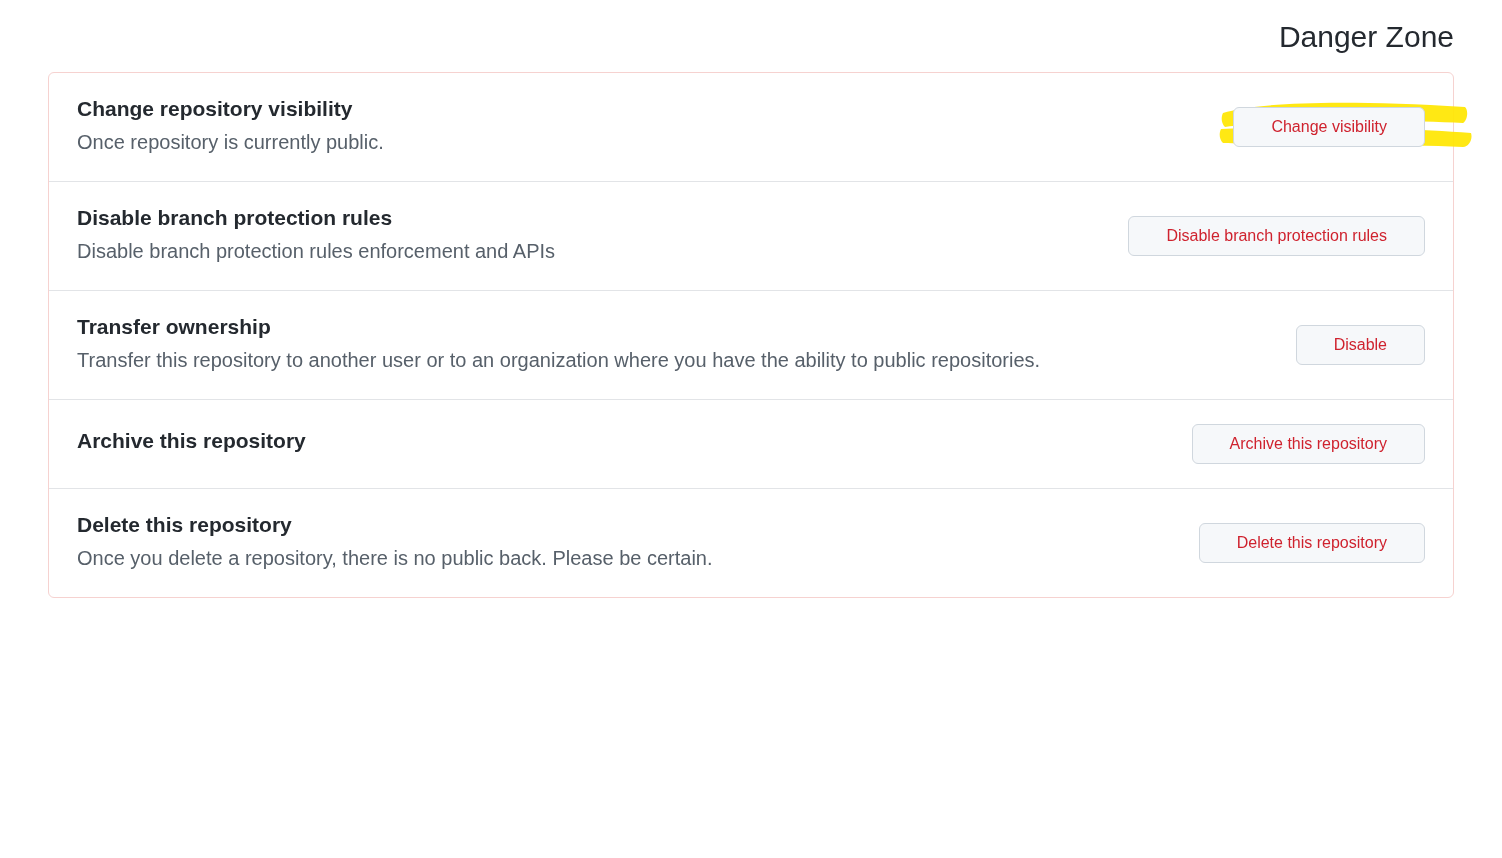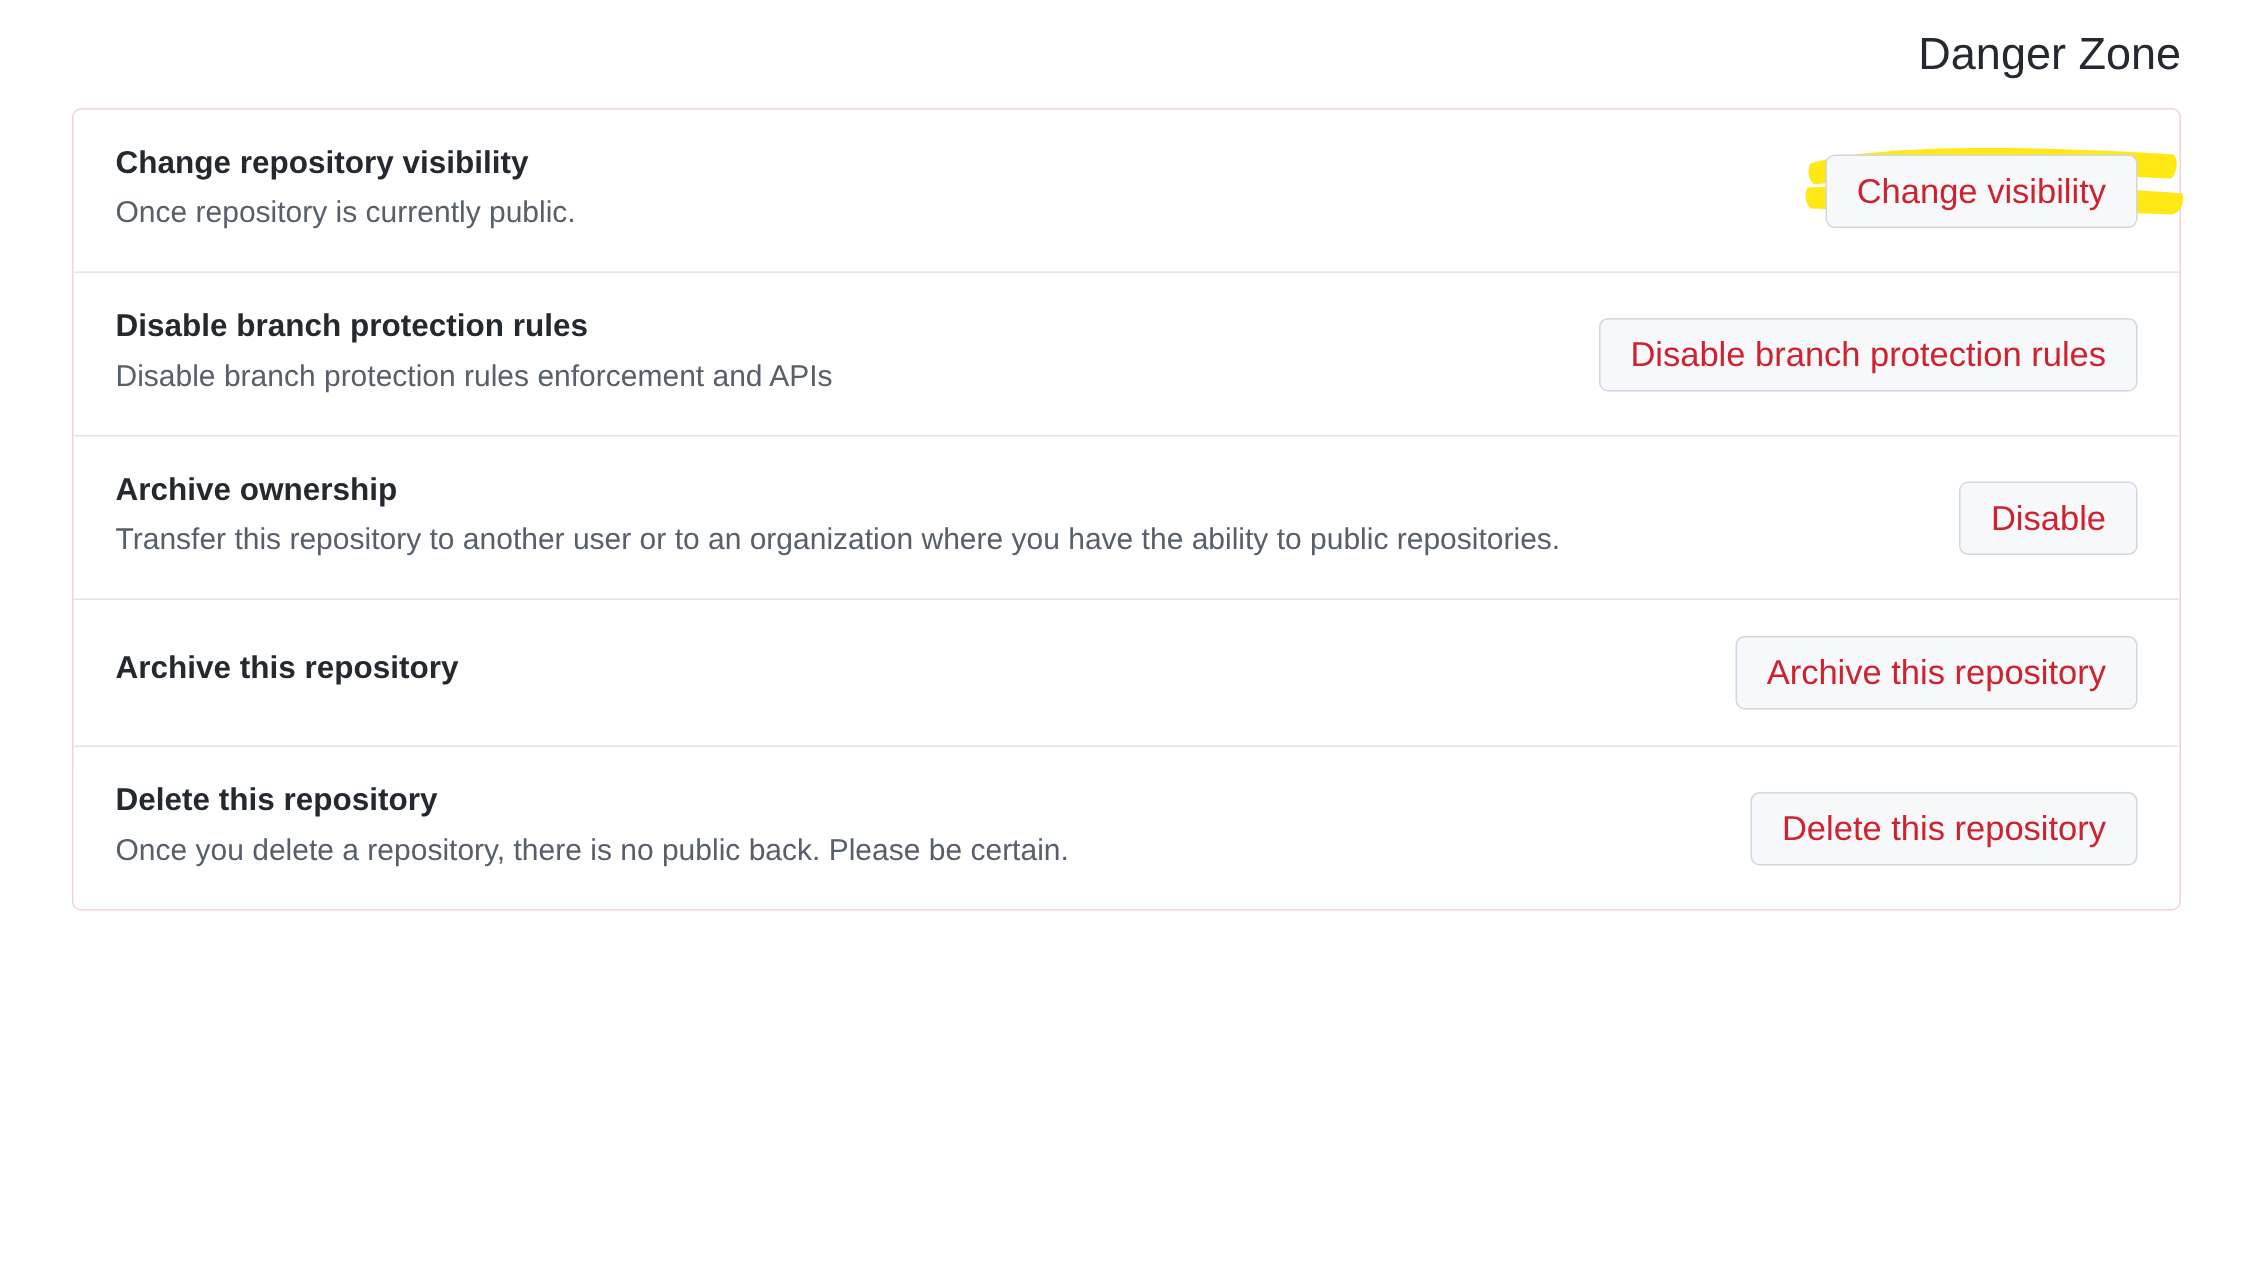--- a/index.html
+++ b/index.html
@@ -50,23 +50,23 @@
       font-weight: 400;
       color: #57606a;
       line-height: 1.5;
     }
     .danger-btn {
       flex-shrink: 0;
       background: #f6f8fa;
       border: 1px solid #d0d7de;
       border-radius: 6px;
       color: #cf222e;
-      font-size: 23px;
+      font-size: 16px;
       font-weight: 500;
-      padding: 10px 20px;
+      padding: 10px 37px;
       cursor: pointer;
       white-space: nowrap;
       position: relative;
     }
     .btn-wrap {
       position: relative;
       flex-shrink: 0;
     }
     .highlight-mark {
       position: absolute;
@@ -103,21 +103,21 @@
   <div class="danger-item">
     <div class="danger-text">
       <div class="danger-title">Disable branch protection rules</div>
       <div class="danger-desc">Disable branch protection rules enforcement and APIs</div>
     </div>
     <button class="danger-btn">Disable branch protection rules</button>
   </div>
 
   <div class="danger-item">
     <div class="danger-text">
-      <div class="danger-title">Archive ownership</div>
+      <div class="danger-title">Transfer ownership</div>
       <div class="danger-desc">Transfer this repository to another user or to an organization where you have the ability to public repositories.</div>
     </div>
     <button class="danger-btn">Disable</button>
   </div>
 
   <div class="danger-item">
     <div class="danger-text">
       <div class="danger-title">Archive this repository</div>
     </div>
     <button class="danger-btn">Archive this repository</button>

